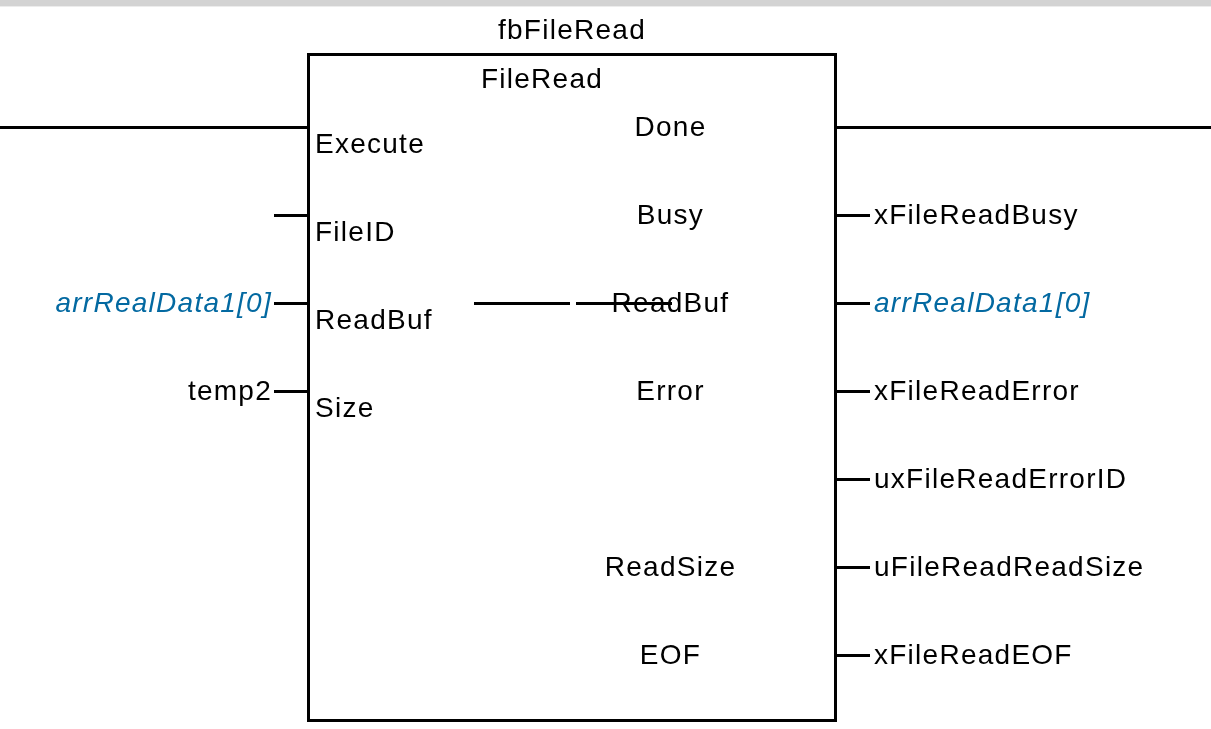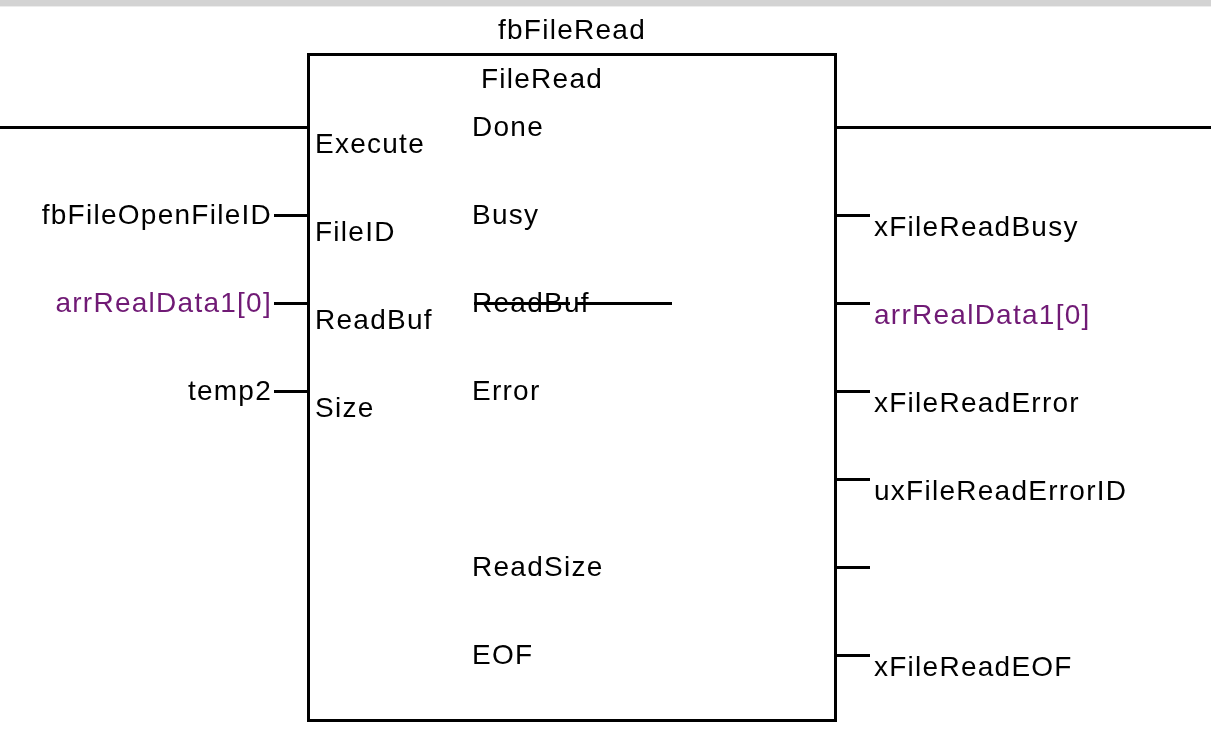--- a/index.html
+++ b/index.html
@@ -21,47 +21,46 @@
   }
   .row{top:calc(var(--y) - 22px);}
   .fb-box{
     position:absolute;left:307px;top:53px;width:530px;height:669px;
     border:3px solid #000;box-sizing:border-box;background:#fff;
   }
   .fb-title{left:307px;width:530px;top:8px;text-align:center;}
   .fb-type{left:307px;width:470px;top:57px;text-align:center;}
   .in-var{left:0;width:272px;text-align:right;}
   .in-pin{left:315px;text-align:left;margin-top:17px;}
-  .out-pin{left:472px;width:331px;text-align:left;}
-  .out-var{left:874px;text-align:left;margin-top:12px;}
+  .out-pin{left:505px;width:331px;text-align:center;}
+  .out-var{left:874px;text-align:left;}
   .wire{
     position:absolute;height:3px;background:#000;
     top:calc(var(--y) - 1px);
   }
-  .magenta{color:#701a75;}
+  .magenta{color:#0369a1;font-style:italic;}
 </style>
 </head>
 <body>
 
 <div class="stage">
 
   <div class="topstrip"></div>
 
   <div class="txt fb-title">fbFileRead</div>
 
   <div class="fb-box"></div>
 
   <div class="txt fb-type">FileRead</div>
 
   <div class="wire" style="--y:127px; left:0; width:307px;"></div>
   <div class="txt row in-pin" style="--y:127px;">Execute</div>
   <div class="txt row out-pin" style="--y:127px;">Done</div>
   <div class="wire" style="--y:127px; left:837px; width:374px;"></div>
 
-  <div class="txt row in-var" style="--y:215px;">fbFileOpenFileID</div>
   <div class="wire" style="--y:215px; left:274px; width:33px;"></div>
   <div class="txt row in-pin" style="--y:215px;">FileID</div>
   <div class="txt row out-pin" style="--y:215px;">Busy</div>
   <div class="wire" style="--y:215px; left:837px; width:33px;"></div>
   <div class="txt row out-var" style="--y:215px;">xFileReadBusy</div>
 
   <div class="txt row in-var magenta" style="--y:303px;">arrRealData1[0]</div>
   <div class="wire" style="--y:303px; left:274px; width:33px;"></div>
   <div class="txt row in-pin" style="--y:303px;">ReadBuf</div>
   <div class="wire" style="--y:303px; left:474px; width:96px;"></div>
@@ -75,18 +74,19 @@
   <div class="txt row in-pin" style="--y:391px;">Size</div>
   <div class="txt row out-pin" style="--y:391px;">Error</div>
   <div class="wire" style="--y:391px; left:837px; width:33px;"></div>
   <div class="txt row out-var" style="--y:391px;">xFileReadError</div>
 
   <div class="wire" style="--y:479px; left:837px; width:33px;"></div>
   <div class="txt row out-var" style="--y:479px;">uxFileReadErrorID</div>
 
   <div class="txt row out-pin" style="--y:567px;">ReadSize</div>
   <div class="wire" style="--y:567px; left:837px; width:33px;"></div>
+  <div class="txt row out-var" style="--y:567px;">uFileReadReadSize</div>
 
   <div class="txt row out-pin" style="--y:655px;">EOF</div>
   <div class="wire" style="--y:655px; left:837px; width:33px;"></div>
   <div class="txt row out-var" style="--y:655px;">xFileReadEOF</div>
 
 </div>
 
 </body></html>

